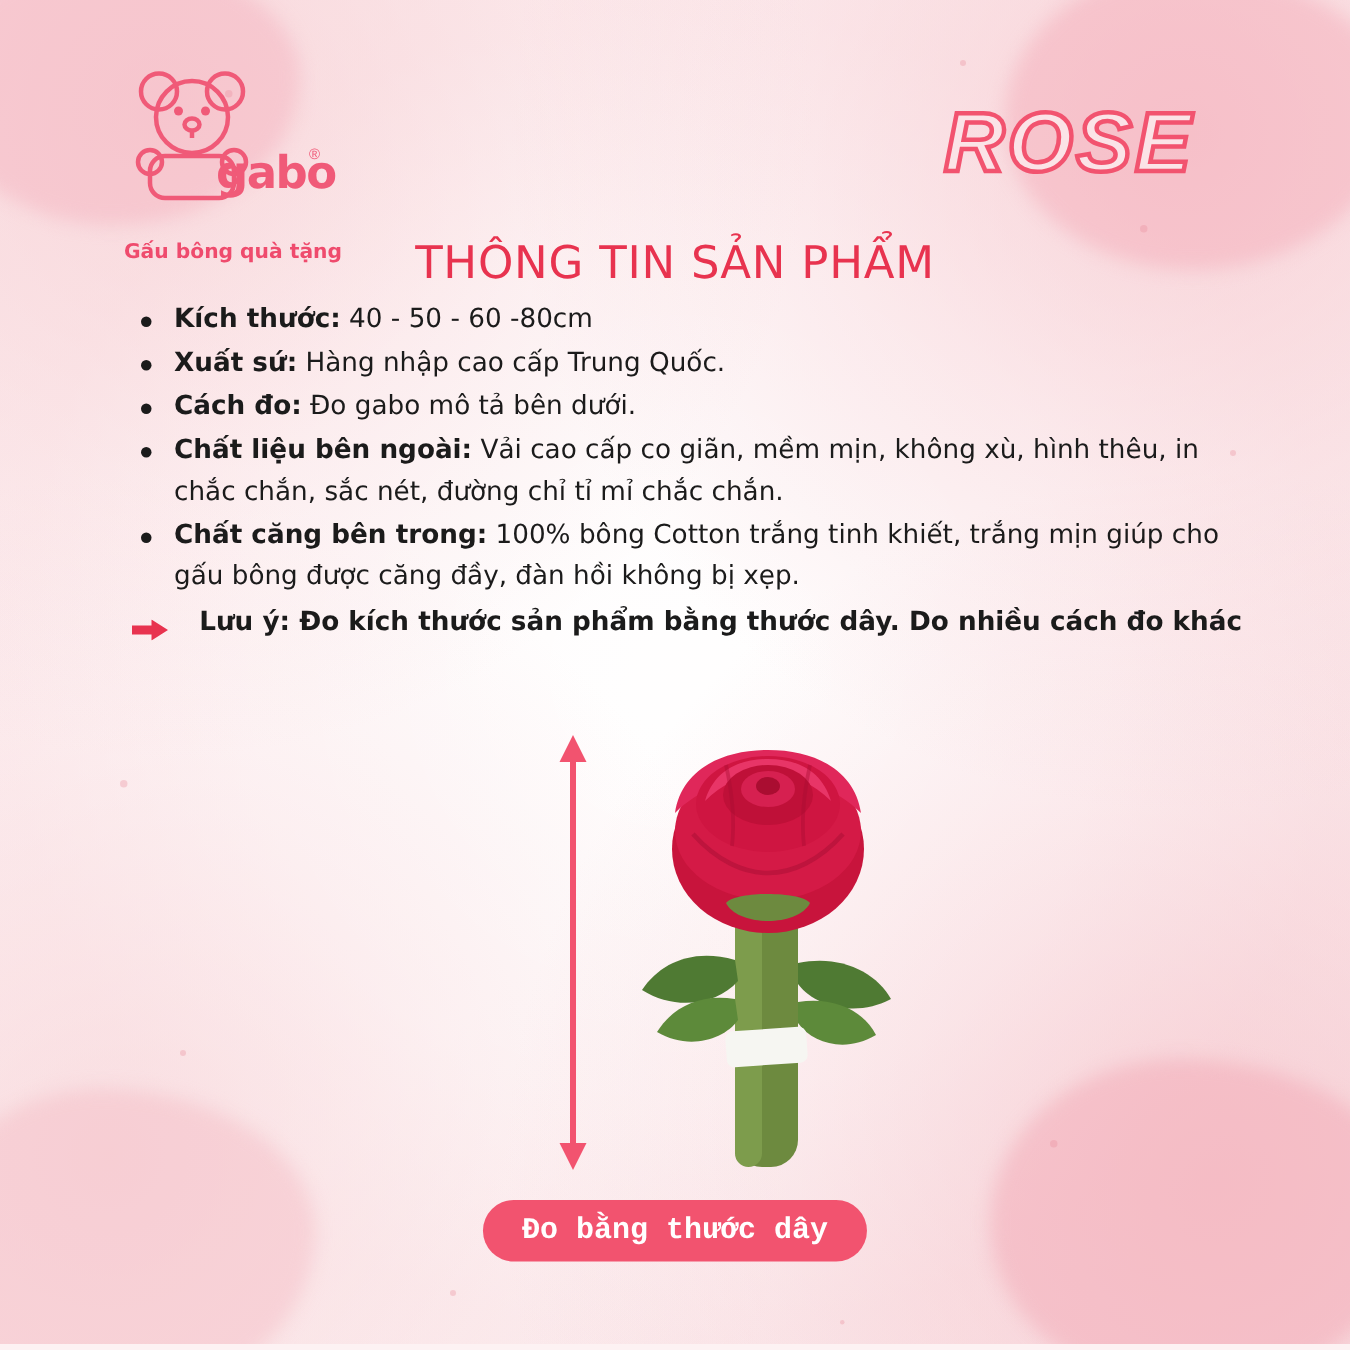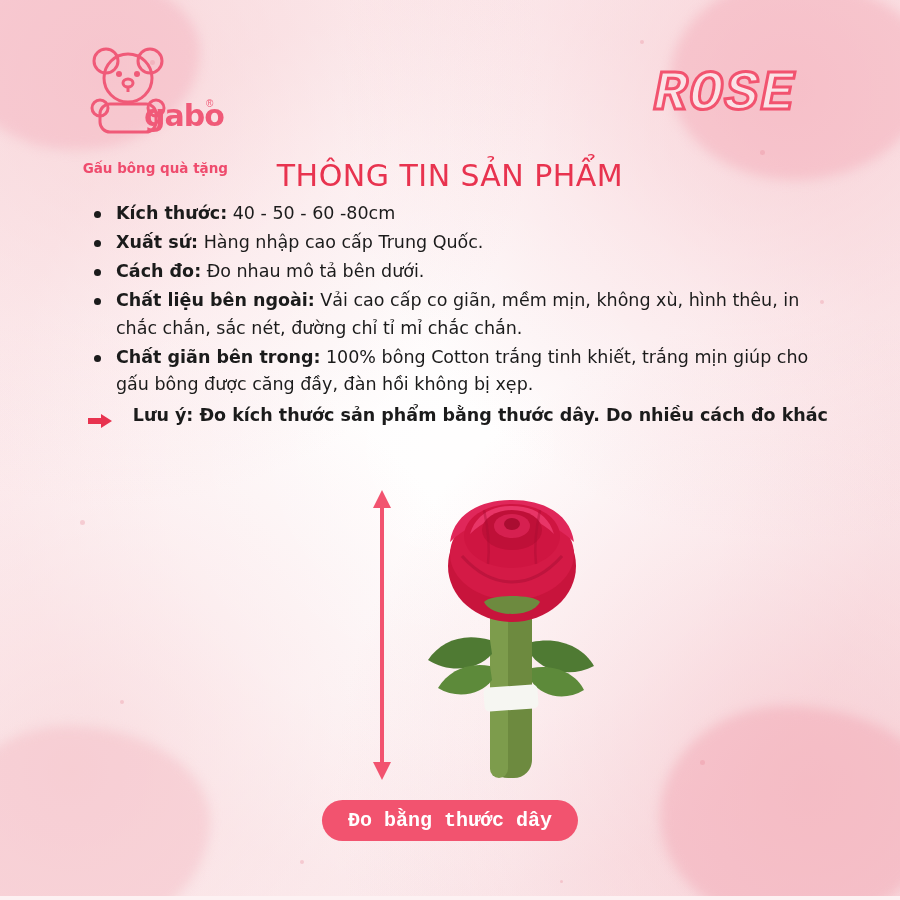--- a/index.html
+++ b/index.html
@@ -81,21 +81,21 @@
     color: #ef4b6d;
     font-weight: 600;
     font-family: "DejaVu Sans", sans-serif;
   }
 
   
   .rose-title {
     position: absolute;
     right: 104px;
     top: 62px;
-    font-family: Liberation Mono, monospace;
+    font-family: Liberation Sans, sans-serif;
     font-size: 56px;
     font-weight: bold;
     font-style: italic;
     letter-spacing: 2px;
     color: #fbe3e7;
     -webkit-text-stroke: 3px #f2536f;
     text-shadow: 0 0 0 #f2536f;
   }
 
   
@@ -251,31 +251,31 @@
       <b>Kích thước:</b><span> 40 - 50 - 60 -80cm</span>
     </div>
 
     <div class="spec-item">
       <span class="dot"></span>
       <b>Xuất sứ:</b><span> Hàng nhập cao cấp Trung Quốc.</span>
     </div>
 
     <div class="spec-item">
       <span class="dot"></span>
-      <b>Cách đo:</b><span> Đo nhau mô tả bên dưới.</span>
+      <b>Cách đo:</b><span> Đo gabo mô tả bên dưới.</span>
     </div>
 
     <div class="spec-item">
       <span class="dot"></span>
       <b>Chất liệu bên ngoài:</b><span> Vải cao cấp co giãn, mềm mịn, không xù, hình thêu, in chắc chắn, sắc nét, đường chỉ tỉ mỉ chắc chắn.</span>
     </div>
 
     <div class="spec-item">
       <span class="dot"></span>
-      <b>Chất giãn bên trong:</b><span> 100% bông Cotton trắng tinh khiết, trắng mịn giúp cho gấu bông được căng đầy, đàn hồi không bị xẹp.</span>
+      <b>Chất căng bên trong:</b><span> 100% bông Cotton trắng tinh khiết, trắng mịn giúp cho gấu bông được căng đầy, đàn hồi không bị xẹp.</span>
     </div>
 
     <div class="note">
       <span class="arrow">
         <svg width="24" height="14" viewBox="0 0 24 14">
           <path d="M0 4 h13 v-4 l11 7 -11 7 v-4 h-13 z" fill="#e8334f"></path>
         </svg>
       </span>
       <span>Lưu ý: Đo kích thước sản phẩm bằng thước dây. Do nhiều cách đo khác</span>
     </div>

